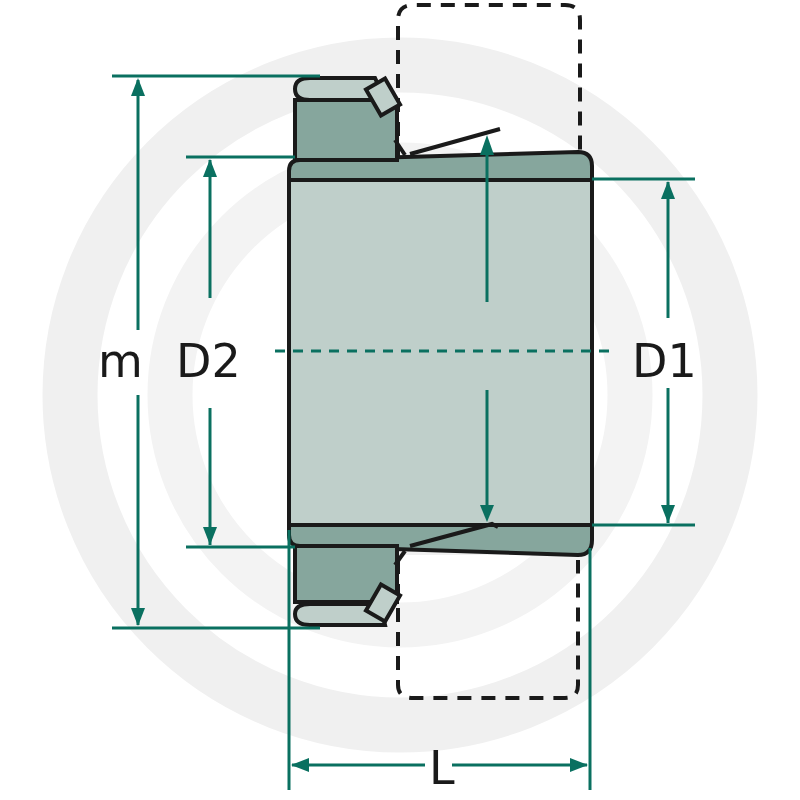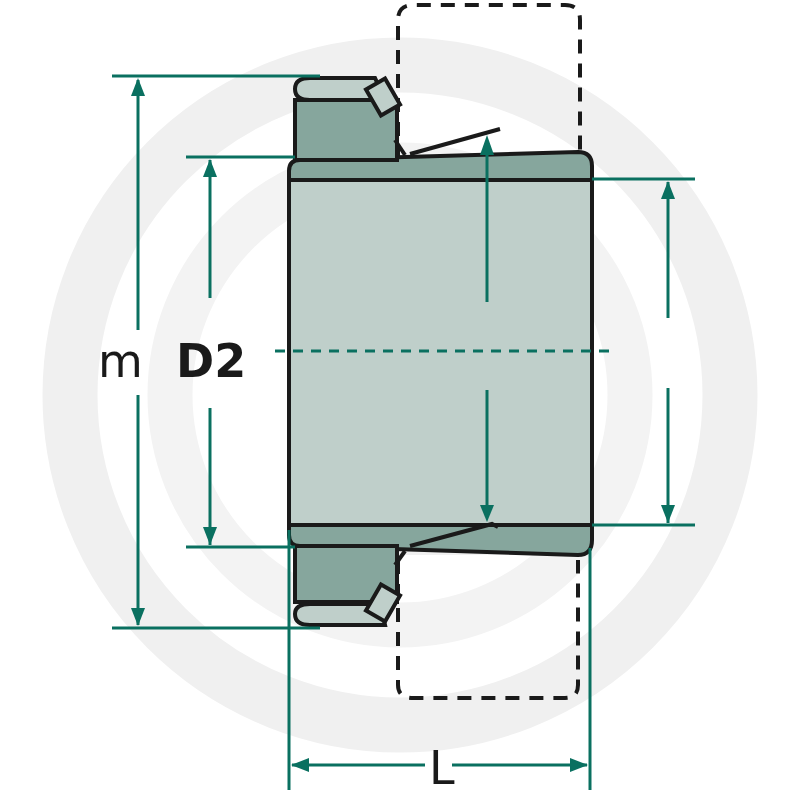--- a/index.html
+++ b/index.html
@@ -90,15 +90,16 @@
       <line x1="289" y1="530" x2="289" y2="790"></line>
       <line x1="590" y1="548" x2="590" y2="790"></line>
       <line x1="292" y1="765" x2="425" y2="765"></line>
       <line x1="452" y1="765" x2="587" y2="765"></line>
       <polygon points="309,758 309,772 291,765" stroke="none"></polygon>
       <polygon points="570,758 570,772 588,765" stroke="none"></polygon>
     </g>
   </svg>
 
   <div class="label" style="left:98px; top:338px;">m</div>
-  <div class="label" style="left:176px; top:338px;font-weight:bold;">D2</div>
+  <div class="label" style="left:176px; top:338px;">D2</div>
+  <div class="label" style="left:632px; top:338px;">D1</div>
   <div class="label" style="left:429px; top:745px;">L</div>
 </div>
 
 </body></html>

